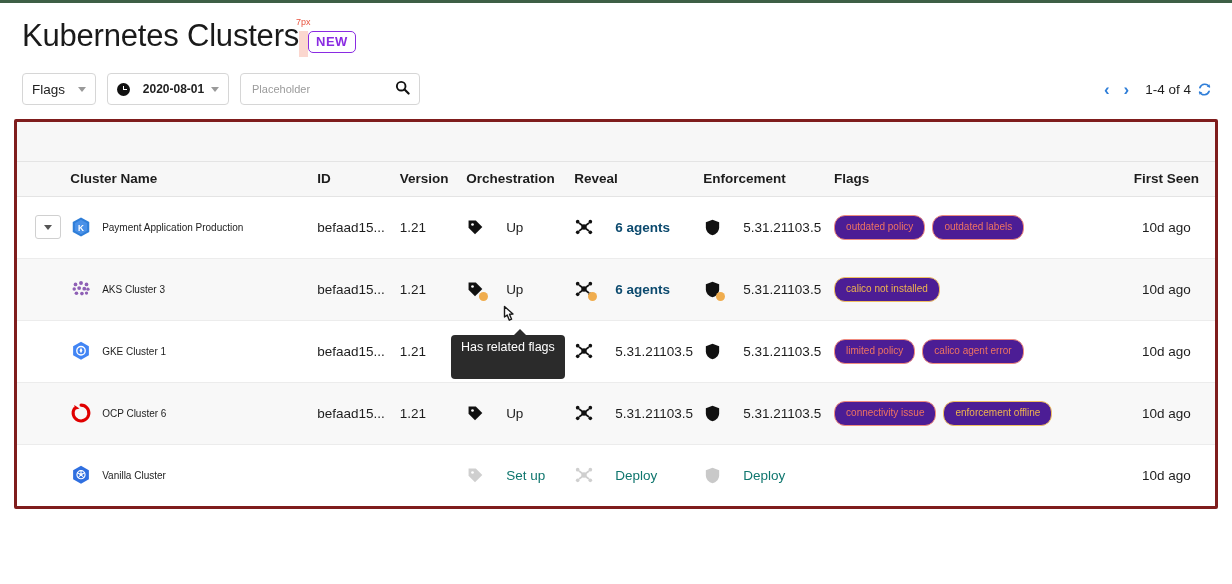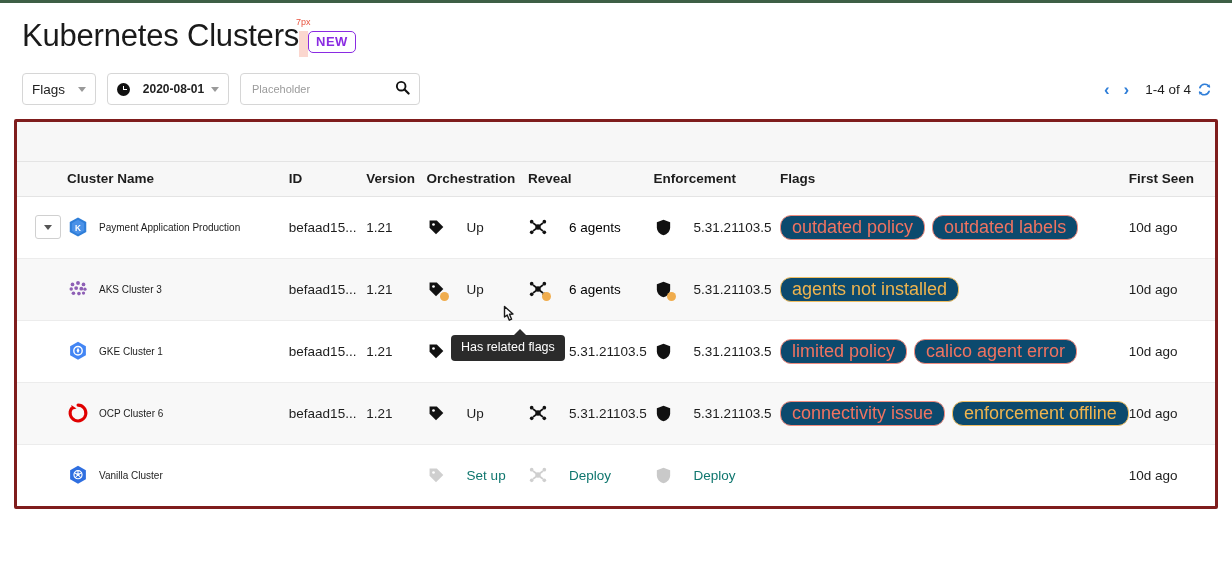--- a/index.html
+++ b/index.html
@@ -176,47 +176,47 @@
 
   
   .c-exp   { width: 54px;  padding-left: 18px !important; }
   .c-name  { width: 254px; }
   .c-id    { width: 84px;  }
   .c-ver   { width: 68px;  }
   .c-orch  { width: 110px; }
   .c-rev   { width: 130px; }
   .c-enf   { width: 132px; }
   .c-flags { width: 290px; }
-  .c-seen  { width: 100px; }
+  .c-seen  { width: 100px; text-align: center; }
 
   .expand-btn {
     width: 26px; height: 24px;
     border: 1px solid #d0d0d0;
     border-radius: 3px;
     background: #fff;
     display: flex; align-items: center; justify-content: center;
     cursor: pointer;
   }
   .expand-btn .caret { border-top-color: #555; }
 
   .name-cell { display: flex; align-items: center; gap: 10px; }
   .name-cell .clabel { font-size: 10px; text-align: right; }
 
   .cell-inline { display: flex; align-items: center; gap: 21px; }
-  .link { color: #000000; cursor: pointer; }
+  .link { color: #0c4a6e; cursor: pointer; font-weight: bold; }
   .muted-link { color: #0f766e; cursor: pointer; }
 
   .flags-cell { display: flex; align-items: center; gap: 7px; }
   .flag-pill {
     border-radius: 11px;
     border: 1px solid;
-    font-size: 18px;
+    font-size: 10px;
     padding: 4px 11px 5px 11px;
     line-height: 14px;
-    background: #0c4a6e;
+    background: #4c1d95;
     cursor: pointer;
     white-space: nowrap;
   }
   .flag-red   { border-color: #f08b7e; color: #ef7361; }
   .flag-amber { border-color: #f0bf63; color: #efb44e; }
 
   
   .ico-wrap { position: relative; display: inline-flex; flex: none; }
   .dot-badge {
     position: absolute;
@@ -226,21 +226,21 @@
     background: #f0ad4e;
   }
 
   
   .tooltip {
     position: absolute;
     background: #2b2b2b;
     color: #fff;
     font-size: 12.5px;
     border-radius: 4px;
-    padding: 5px 10px 6px 10px;
+    padding: 5px 10px 24px 10px;
     white-space: nowrap;
     z-index: 40;
     line-height: 15px;
   }
   .tooltip::after {
     content: "";
     position: absolute;
     top: -6px; left: 62px;
     border-left: 7px solid transparent;
     border-right: 7px solid transparent;
@@ -453,21 +453,21 @@
                   <svg width="19" height="19" viewBox="0 0 24 24">
                     <path d="M12 2.2 20.4 5.4v6.2c0 5.2-3.6 8.8-8.4 10.2-4.8-1.4-8.4-5-8.4-10.2V5.4Z" fill="#111111"></path>
                   </svg>
                   <span class="dot-badge"></span>
                 </span>
       <span class="">5.31.21103.5</span>
     </div>
             </td>
     <td class="c-flags">
               <div class="flags-cell">
-                <span class="flag-pill flag-amber">agents not installed</span>
+                <span class="flag-pill flag-amber">calico not installed</span>
               </div>
             </td>
     <td class="c-seen">10d ago</td>
           </tr>
           <tr>
     <td class="c-exp"></td>
     <td class="c-name">
       <div class="name-cell">
         <span class="ico-wrap">
                   <svg width="22" height="22" viewBox="0 0 24 24">

